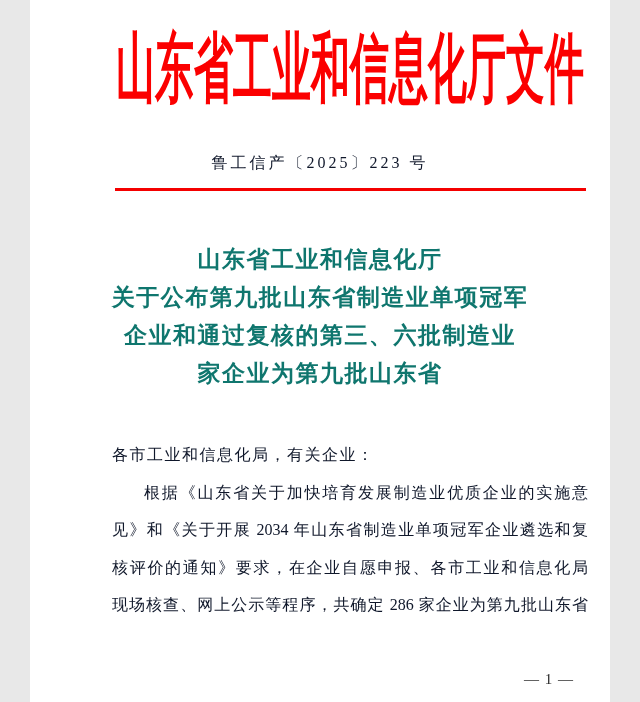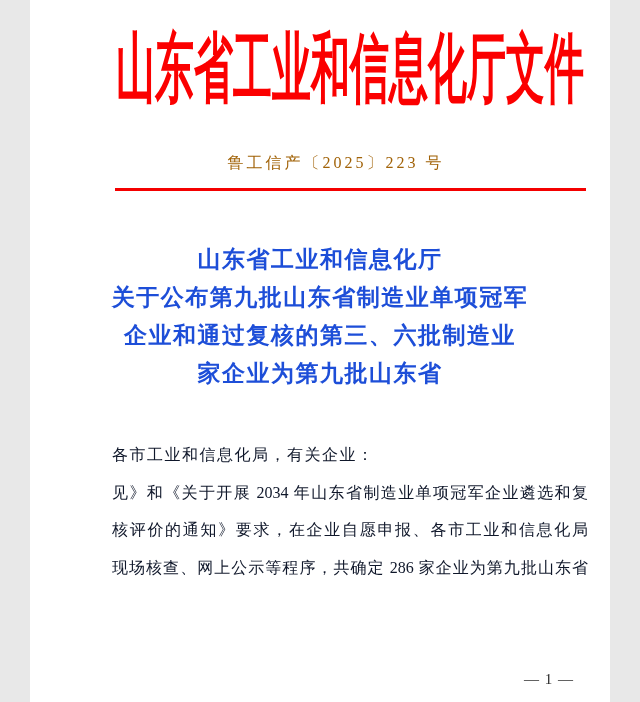--- a/index.html
+++ b/index.html
@@ -26,42 +26,41 @@
     height: 92px;
   }
   .doc-number {
     position: absolute;
     top: 153px;
     left: 0;
     width: 100%;
     text-align: center;
     font-size: 16px;
     letter-spacing: 3px;
-    color: #a16207;
-    padding-left: 16px;
+    color: #0f172a;
   }
   .red-divider {
     position: absolute;
     top: 188px;
     left: 85px;
     width: 471px;
     height: 3px;
     background: #f40000;
   }
   .title-block {
     position: absolute;
     top: 241px;
     left: 0;
     width: 100%;
     text-align: center;
     font-weight: bold;
     font-size: 23px;
     line-height: 38px;
     letter-spacing: 1.5px;
-    color: #1d4ed8;
+    color: #0f766e;
   }
   .body-block {
     position: absolute;
     top: 436px;
     left: 82px;
     width: 476px;
     font-size: 16px;
     line-height: 37.5px;
     color: #0f172a;
   }
@@ -103,20 +102,21 @@
 
   <div class="title-block">
     <div>山东省工业和信息化厅</div>
     <div>关于公布第九批山东省制造业单项冠军</div>
     <div>企业和通过复核的第三、六批制造业</div>
     <div>家企业为第九批山东省</div>
   </div>
 
   <div class="body-block">
     <div class="salutation">各市工业和信息化局，有关企业：</div>
+    <div class="body-line indent">根据《山东省关于加快培育发展制造业优质企业的实施意</div>
     <div class="body-line">见》和《关于开展 2034 年山东省制造业单项冠军企业遴选和复</div>
     <div class="body-line">核评价的通知》要求，在企业自愿申报、各市工业和信息化局</div>
     <div class="body-line">现场核查、网上公示等程序，共确定 286 家企业为第九批山东省</div>
   </div>
 
   <div class="page-number">— 1 —</div>
 
 </div>
 
 </body></html>

